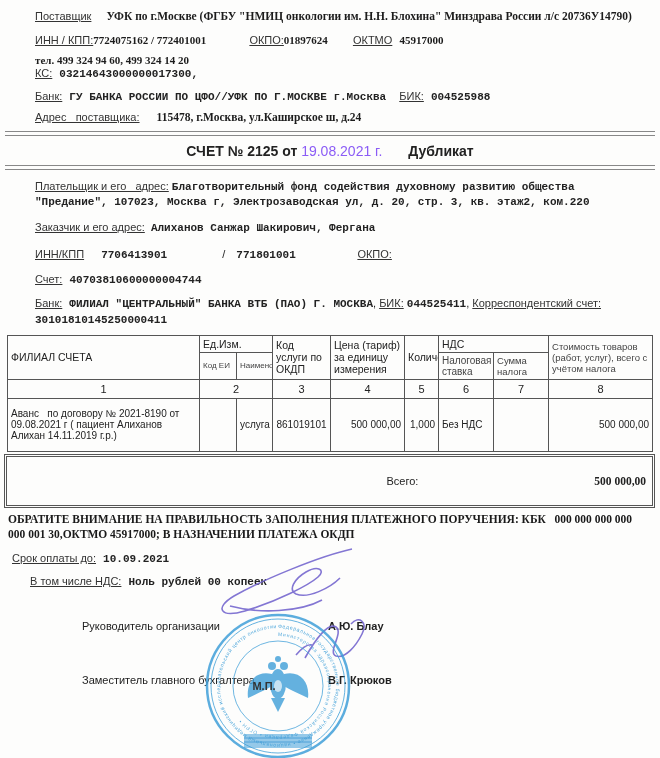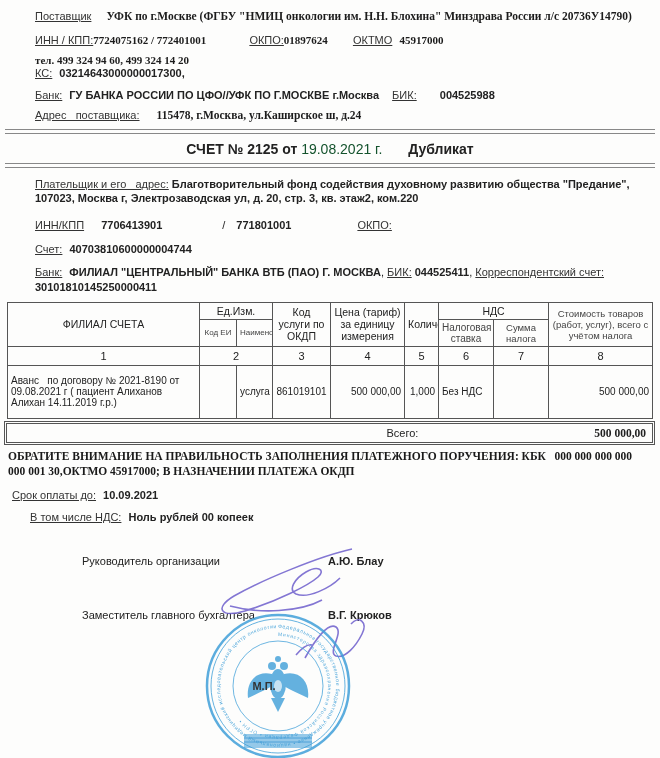--- a/index.html
+++ b/index.html
@@ -2,38 +2,38 @@
 <html><head>
 <meta charset="utf-8">
 <style>
   html,body{margin:0;padding:0;background:#e8e8e8;}
   .page{
     position:relative;width:660px;height:758px;margin:0 auto;
     background:#fdfdfc;overflow:hidden;color:#222;
     font-family:"Liberation Sans",sans-serif;font-size:11px;
   }
   .u{text-decoration:underline;white-space:pre-wrap;color:#333;}
-  .b{font-weight:bold;}
+  .b{font-weight:bold;font-family:Liberation Mono, monospace;}
   .sb{font-family:"Liberation Serif",serif;font-weight:bold;color:#1c1c1c;}
   .line{margin-left:35px;}
   .dbl{height:3px;border-top:1px solid #888;border-bottom:1px solid #888;margin:0 5px;}
   .title-row{text-align:center;padding:7px 0 6px 0;font-size:14px;}
   .title-main{font-weight:bold;}
-  .title-date{color:#14532d;}
+  .title-date{color:#8b5cf6;}
   .title-dup{font-weight:bold;margin-left:22px;}
   .payer-block{margin:9px 8px 0 35px;line-height:1.3;}
   table.inv{border-collapse:collapse;table-layout:fixed;width:645px;margin:8px 0 0 7px;font-size:10.5px;}
   table.inv th,table.inv td{border:1px solid #555;padding:2px 3px;font-weight:normal;vertical-align:middle;overflow:hidden;}
-  table.inv th{text-align:center;}
+  table.inv th{text-align:left;}
   .sub{font-size:8px;color:#444;}
   .numrow td{text-align:center;height:14px;font-size:11px;padding:0;}
   .datarow td{vertical-align:top;height:48px;font-size:10px;}
   .ra{text-align:right;}
   .ca{text-align:center;}
-  .total-row{display:flex;align-items:center;border:3px double #555;margin:2px 5px 0 4px;padding:3px 6px;font-size:11px;}
+  .total-row{display:flex;align-items:center;border:3px double #555;margin:2px 5px 0 4px;padding:18px 6px;font-size:11px;}
   .total-spacer{width:59%;}
   .total-val{margin-left:auto;font-family:"Liberation Serif",serif;font-weight:bold;font-size:11.5px;}
   .notice{margin:4px 8px 0 8px;font-family:"Liberation Serif",serif;font-weight:bold;font-size:11.5px;line-height:1.3;white-space:pre-wrap;color:#1a1a1a;}
   .pay-line{margin-top:10px;}
   .sigrow{display:flex;margin:0 0 0 82px;align-items:center;}
   .sigrow .lbl{display:inline-block;width:246px;}
   .sigrow .nm{font-weight:bold;}
   .overlay{position:absolute;left:0;top:0;width:660px;height:758px;pointer-events:none;z-index:5;}
   .mt10{margin-top:10px}.mt8{margin-top:8px}.mt12{margin-top:12px}.mt14{margin-top:14px}
 </style>
@@ -57,21 +57,21 @@
   <div class="line mt8 sb" style="line-height:1.15;">тел. 499 324 94 60, 499 324 14 20</div>
   <div class="line">
     <span class="u">КС:</span>
     <span class="b" style="margin-left:4px;">03214643000000017300,</span>
   </div>
 
   <div class="line mt10">
     <span class="u">Банк:</span>
     <span class="b" style="margin-left:4px;">ГУ БАНКА РОССИИ ПО ЦФО//УФК ПО Г.МОСКВЕ г.Москва</span>
     <span class="u" style="margin-left:10px;">БИК:</span>
-    <span class="b" style="margin-left:20px;">004525988</span>
+    <span class="b" style="margin-left:4px;">004525988</span>
   </div>
 
 
   <div class="line mt8">
     <span class="u">Адрес   поставщика:</span>
     <span class="sb" style="margin-left:14px;font-size:11.5px;">115478, г.Москва, ул.Каширское ш, д.24</span>
   </div>
 
   <div class="dbl mt8"></div>
 
@@ -81,20 +81,24 @@
     <span class="title-dup">Дубликат</span>
   </div>
 
   <div class="dbl"></div>
 
   <div class="payer-block">
     <span class="u">Плательщик и его   адрес:</span>
     <span class="b">Благотворительный фонд содействия духовному развитию общества "Предание", 107023, Москва г, Электрозаводская ул, д. 20, стр. 3, кв. этаж2, ком.220</span>
   </div>
 
+  <div class="line mt12">
+    <span class="u">Заказчик и его адрес:</span>
+    <span class="b" style="margin-left:3px;">Алиханов Санжар Шакирович, Фергана</span>
+  </div>
 
   <div class="line mt14">
     <span class="u">ИНН/КПП</span>
     <span class="b" style="margin-left:14px;display:inline-block;width:118px;">7706413901</span>
     <span>/</span>
     <span class="b" style="margin-left:8px;display:inline-block;width:118px;">771801001</span>
     <span class="u">ОКПО:</span>
   </div>
 
   <div class="line mt12">

